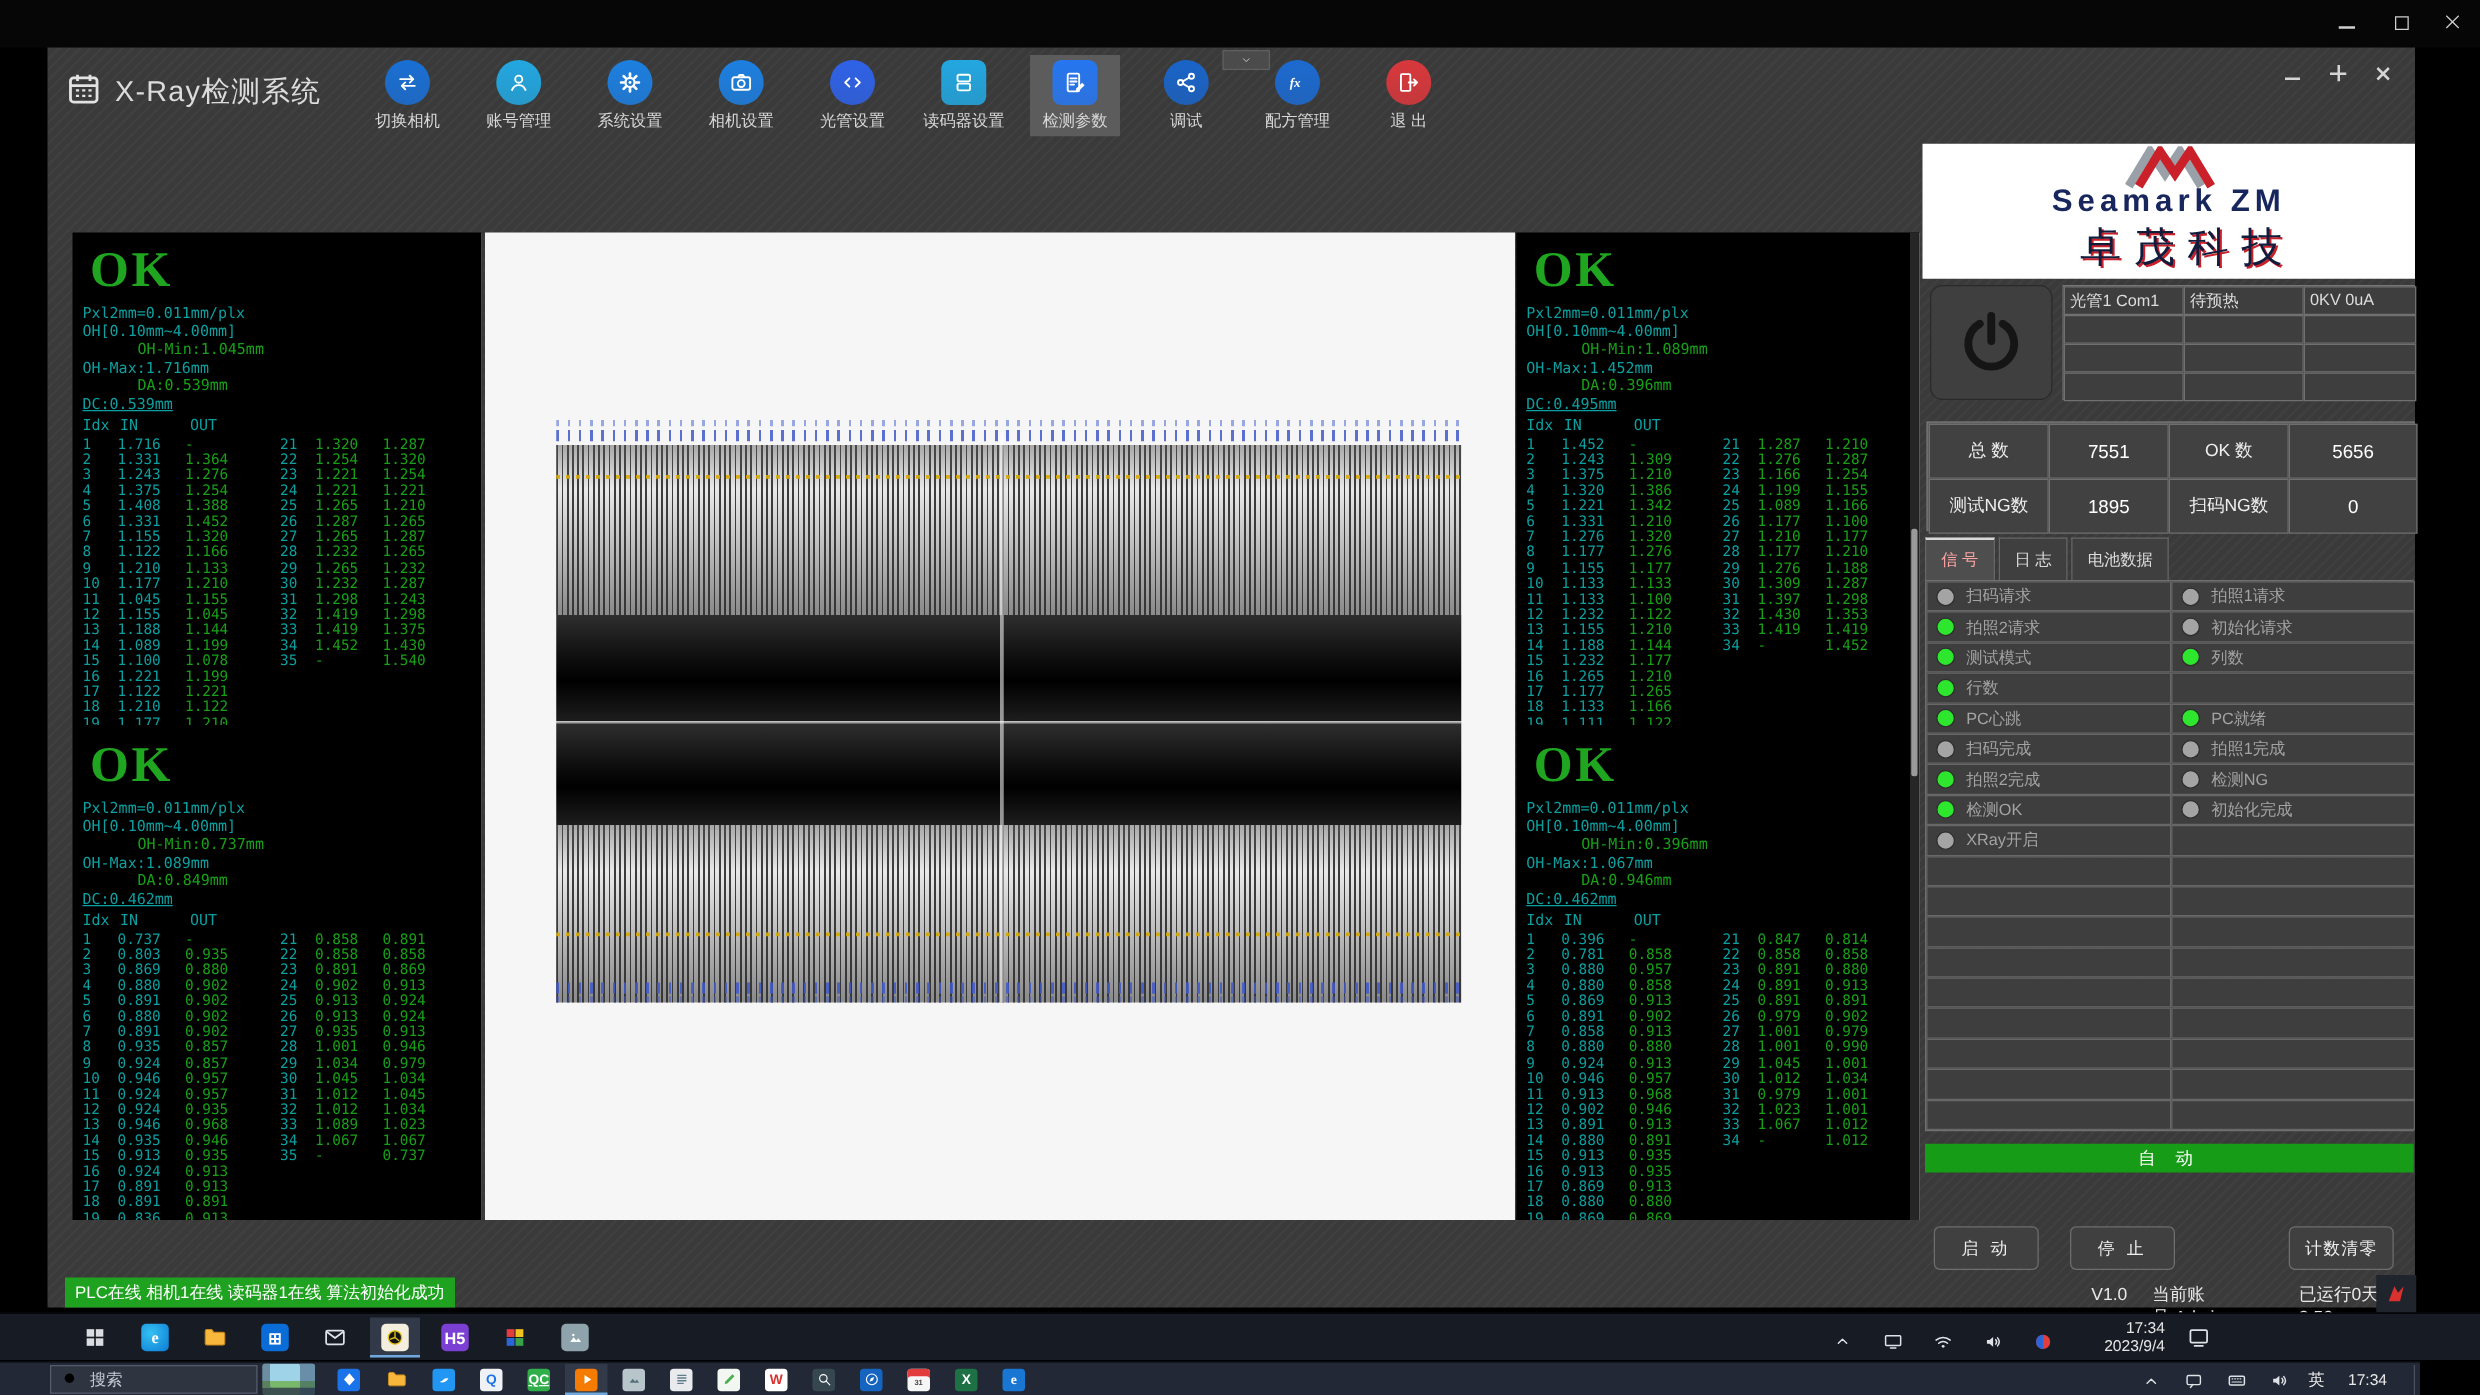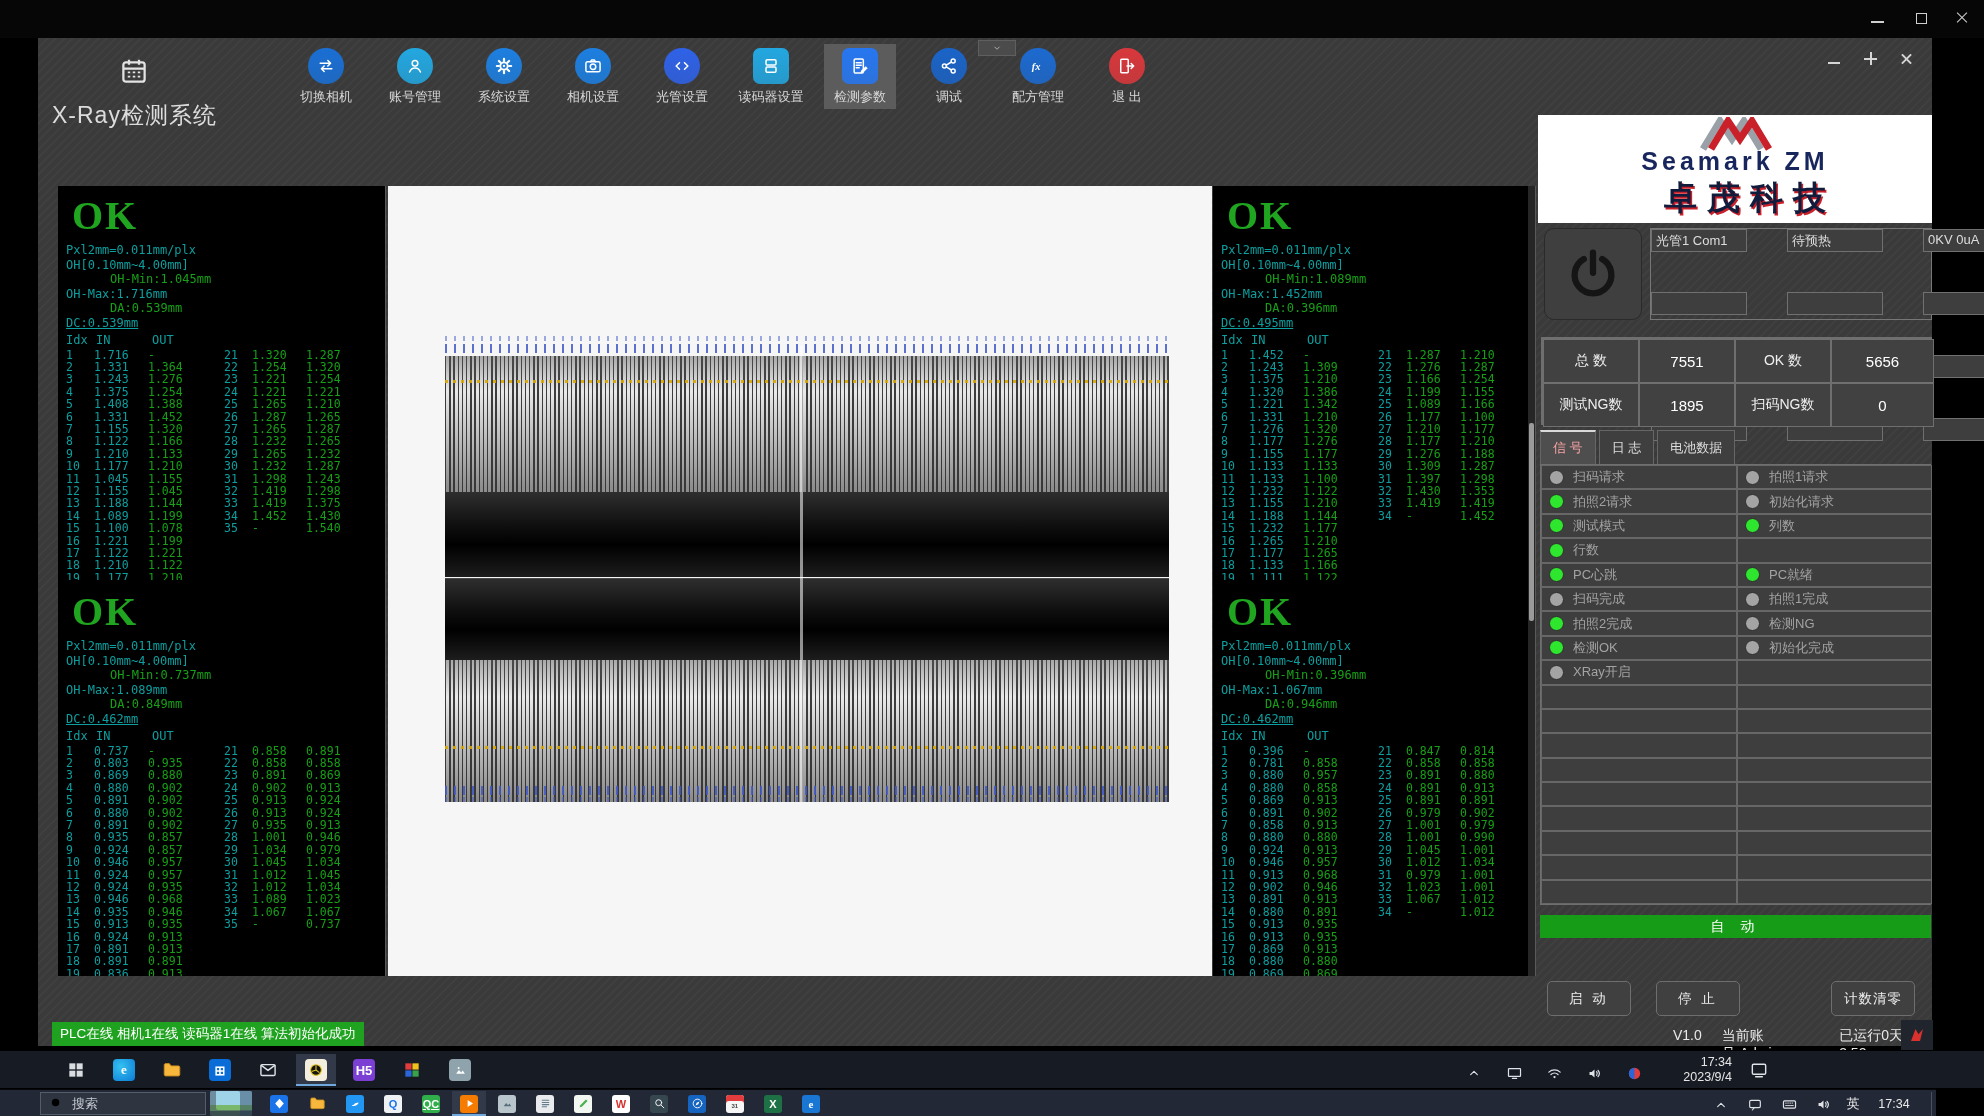--- a/index.html
+++ b/index.html
@@ -13,21 +13,21 @@
   .octl .min { position:absolute; left:3px; top:13px; width:13px; height:0; border-top:2px solid #cfcfcf; }
   .octl .max { position:absolute; left:4px; top:5px; width:11px; height:11px; border:1.5px solid #cfcfcf; }
   .octl .x1,.octl .x2 { position:absolute; left:3px; top:9px; width:14px; height:0; border-top:1.8px solid #cfcfcf; }
   .octl .x1 { transform:rotate(45deg);} .octl .x2 { transform:rotate(-45deg);}
 
   
   #app { left:38px; top:38px; width:1894px; height:1008px; background:#3a3a3a;
          background-image:repeating-linear-gradient(135deg, rgba(255,255,255,0.028) 0 2px, rgba(0,0,0,0) 2px 6px); }
 
   
-  #brand { left:14px; top:18px; display:flex; align-items:center; gap:10px; color:#e3e3e3;flex-direction:column; }
+  #brand { left:14px; top:18px; display:flex; align-items:center; gap:10px; color:#e3e3e3; }
   #brand svg { stroke:#e3e3e3; }
   #app-title { font-size:23px; letter-spacing:1px; color:#dcdcdc; }
 
   #toolbar { left:252px; top:6px; display:flex; gap:17px; }
   .tb-item { width:72px; padding:4px 0 3px; display:flex; flex-direction:column; align-items:center; gap:4px; cursor:pointer; }
   .tb-item.active { background:#5c5c5c; }
   .tb-ic { width:36px; height:36px; border-radius:50%; display:flex; align-items:center; justify-content:center; }
   .tb-ic.square { border-radius:7px; }
   .tb-ic svg { stroke:#fff; fill:none; stroke-width:1.8; stroke-linecap:round; stroke-linejoin:round; }
   .tb-label { font-size:13px; color:#d8d8d8; white-space:nowrap; }
@@ -82,28 +82,28 @@
   #marks-bottom { top:600px; } #marks-bottom2 { top:611px; height:5px; opacity:.5; }
   .yellow-dots { position:absolute; left:57px; width:724px; height:3px; opacity:.9;
       background-image:repeating-linear-gradient(90deg, #d9a800 0 3px, rgba(0,0,0,0) 3px 8px); }
   #ydots-top { top:194px; } #ydots-bottom { top:560px; }
   #seam { position:absolute; left:412px; top:160px; width:3px; height:456px; background:rgba(255,255,255,.55); }
 
   
   #sidebar { left:1500px; top:77px; width:395px; height:931px; }
   #logo-box { left:0; top:0; width:394px; height:108px; background:#fff; display:flex; flex-direction:column; align-items:center; justify-content:center; }
   #logo-brand { font-size:25px; font-weight:700; letter-spacing:4px; color:#17265c; margin-top:-4px; }
-  #logo-company { font-size:33px; font-weight:700; letter-spacing:10px; color:#111b3c; text-shadow:1.5px 1.5px 0 #c9202a;margin-left:30px; }
+  #logo-company { font-size:33px; font-weight:400; letter-spacing:10px; color:#111b3c; text-shadow:1.5px 1.5px 0 #c9202a;margin-left:30px; }
 
   #power-row { left:0; top:113px; width:394px; height:92px; }
   #power-btn { position:absolute; left:6px; top:0; width:98px; height:92px; background:#3f3f3f; border:1px solid #2a2a2a;
                border-radius:10px; display:flex; align-items:center; justify-content:center; cursor:pointer; }
   #power-btn svg { stroke:#151515; fill:none; stroke-width:2.6; stroke-linecap:round; }
   #tube-table { position:absolute; left:112px; top:0; width:282px; height:92px; display:grid;
-                grid-template-columns:96px 96px 90px; grid-auto-rows:23px; border:1px solid #777;gap:40px; }
+                grid-template-columns:96px 96px 90px; grid-auto-rows:23px; border:1px solid #777; }
   .tt-cell { border:0.5px solid #707070; background:#3e3e3e; color:#ddd; font-size:13px; padding:2px 4px; white-space:nowrap; overflow:hidden; }
 
   #stats { left:3px; top:222px; width:391px; height:88px; display:grid; grid-template-columns:96px 96px 96px 103px;
            grid-auto-rows:44px; border:2px solid #6f6f6f; }
   .st-cell { border:1px solid #6f6f6f; background:#414141; color:#efefef; font-size:14px;
              display:flex; align-items:center; justify-content:center; }
   .st-num { font-size:15px; color:#fff; }
 
   #tabs { left:2px; top:315px; display:flex; gap:3px; }
   .tab { height:34px; padding:0 12px; background:#3f3f3f; border:1px solid #666; border-bottom:none; color:#ddd;

